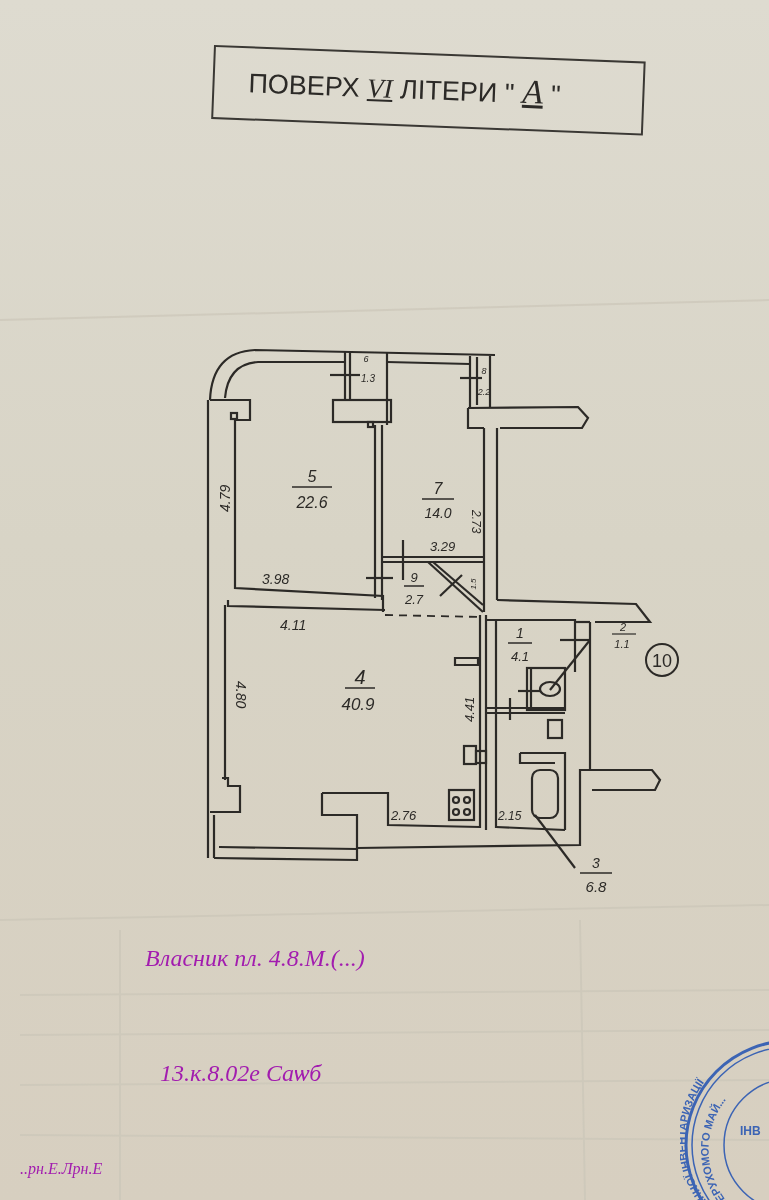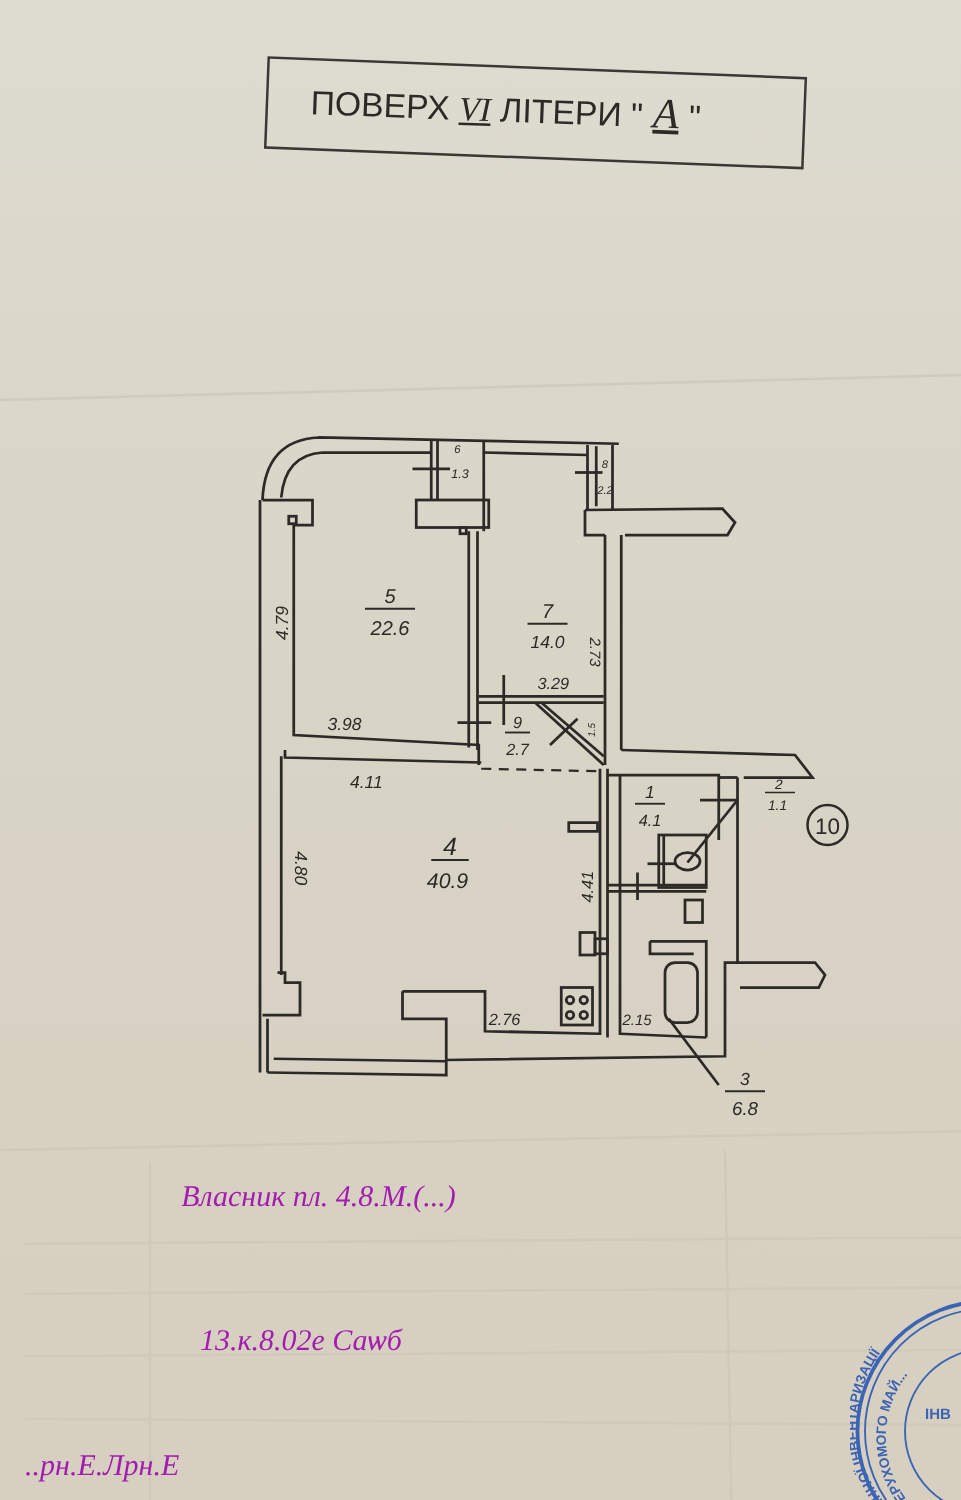--- a/index.html
+++ b/index.html
@@ -216,21 +216,21 @@
     <text x="280" y="630">4.11</text>
     <text x="236" y="705" transform="rotate(90 236 705) translate(-24 0)">4.80</text>
     <text x="474" y="722" font-size="13" transform="rotate(-90 474 722)">4.41</text>
     <text x="391" y="820" font-size="13">2.76</text>
     <text x="498" y="820" font-size="12">2.15</text>
   </g>
 </svg>
 
 <div class="faded" style="left:145px; top:945px;">Власник пл. 4.8.М.(...)</div>
 <div class="faded" style="left:160px; top:1060px;">13.к.8.02е  Саѡб</div>
-<div class="faded" style="left:20px; top:1160px; font-size:24px;text-align:center;">..рн.Е.Лрн.Е</div>
+<div class="faded" style="left:20px; top:1160px; font-size:16px;text-align:center;">..рн.Е.Лрн.Е</div>
 
 <div class="stamp">
   <svg width="220" height="220">
     <defs>
       <path id="arcOuter" d="M30 170 A95 95 0 0 1 180 40"></path>
       <path id="arcInner" d="M50 170 A75 75 0 0 1 170 60"></path>
     </defs>
     <circle cx="110" cy="110" r="104" stroke="#3c64b4" stroke-width="3" fill="none"></circle>
     <circle cx="110" cy="110" r="98" stroke="#3c64b4" stroke-width="1.5" fill="none"></circle>
     <circle cx="110" cy="110" r="66" stroke="#3c64b4" stroke-width="1.5" fill="none"></circle>

